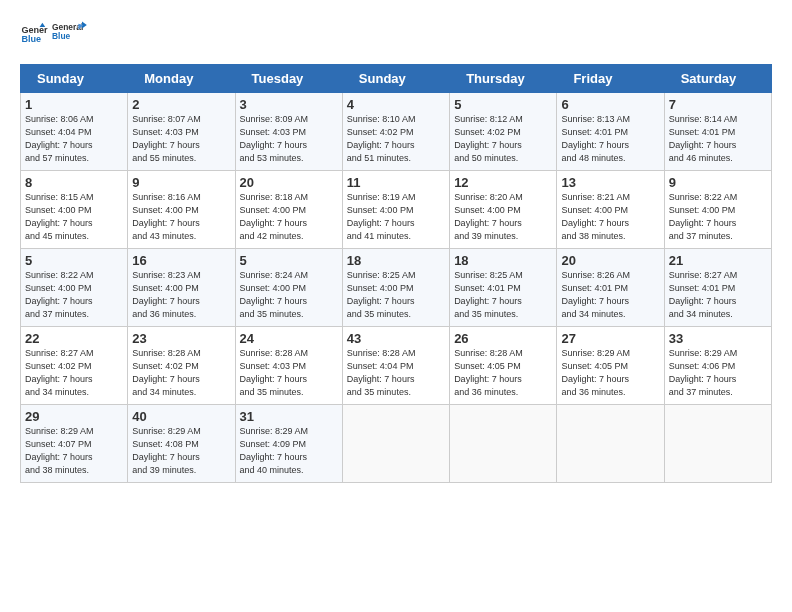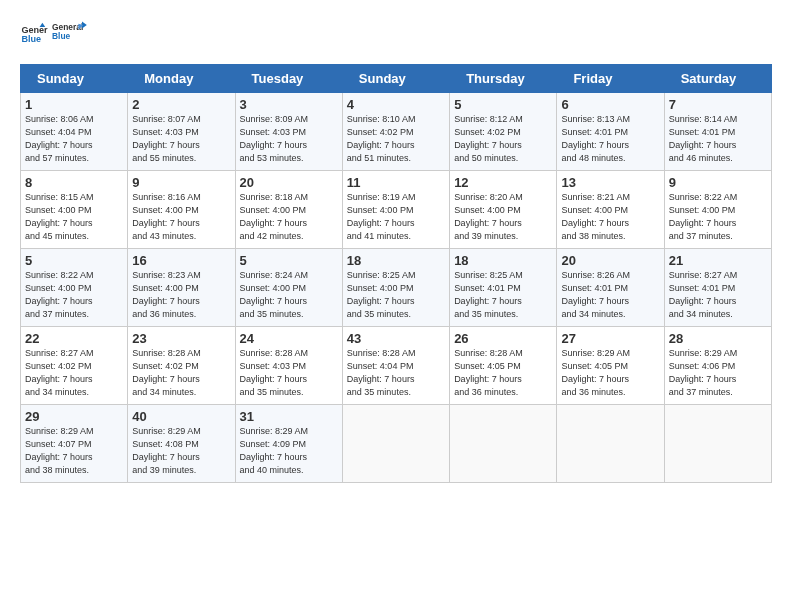--- a/index.html
+++ b/index.html
@@ -236,21 +236,21 @@
         </td>
           <td>
           <span class="day-num">26</span>
           <span class="day-detail">Sunrise: 8:28 AM<br>Sunset: 4:05 PM<br>Daylight: 7 hours<br>and 36 minutes.</span>
         </td>
           <td>
           <span class="day-num">27</span>
           <span class="day-detail">Sunrise: 8:29 AM<br>Sunset: 4:05 PM<br>Daylight: 7 hours<br>and 36 minutes.</span>
         </td>
           <td>
-          <span class="day-num">28</span>
+          <span class="day-num">33</span>
           <span class="day-detail">Sunrise: 8:29 AM<br>Sunset: 4:06 PM<br>Daylight: 7 hours<br>and 37 minutes.</span>
         </td>
         </tr>
         <tr>
           <td>
           <span class="day-num">29</span>
           <span class="day-detail">Sunrise: 8:29 AM<br>Sunset: 4:07 PM<br>Daylight: 7 hours<br>and 38 minutes.</span>
         </td>
           <td>
           <span class="day-num">40</span>

